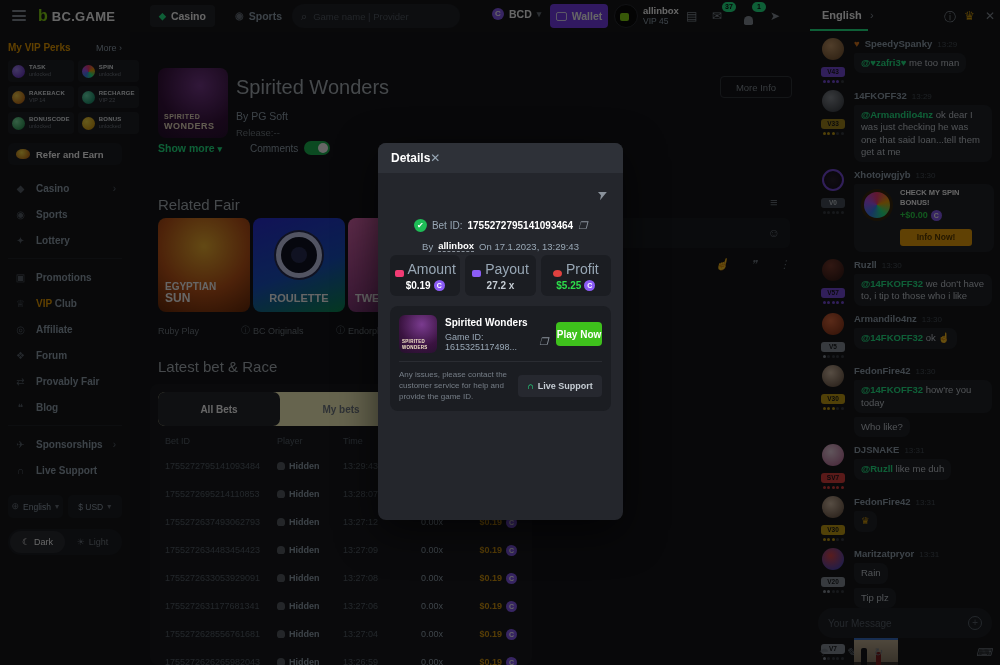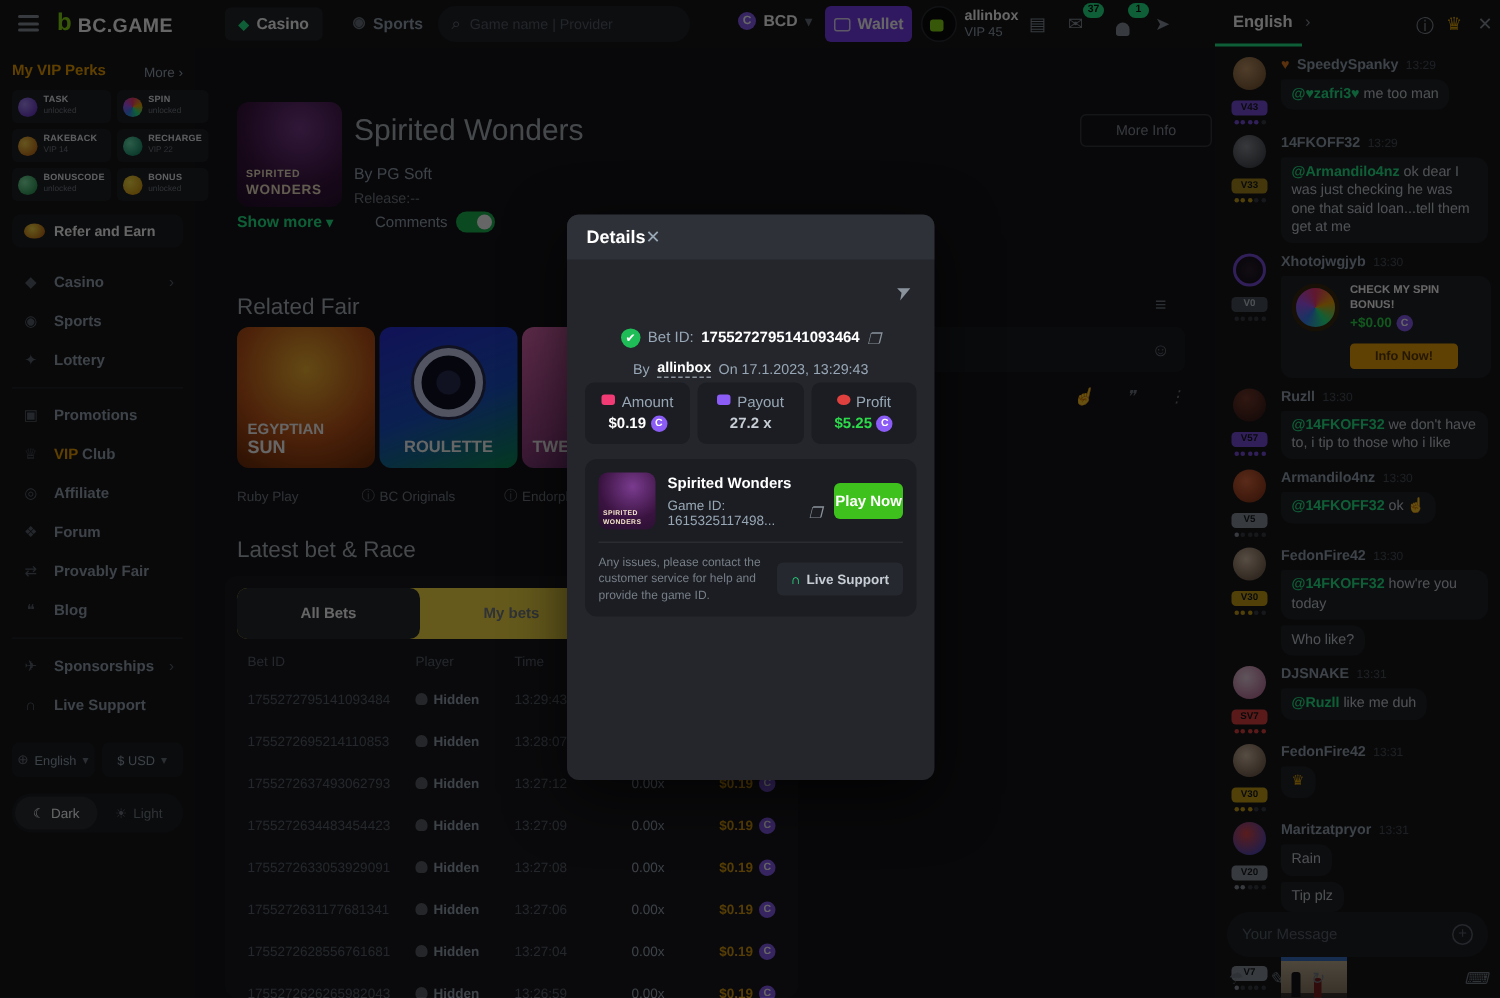--- a/index.html
+++ b/index.html
@@ -63,21 +63,21 @@
   .theme{margin-top:11px;height:26px;background:#1d1f24;border-radius:13px;display:flex;padding:2px}
   .theme .tb{flex:1;border-radius:11px;display:flex;align-items:center;justify-content:center;gap:4px;font-size:9px;color:#767e87;cursor:pointer}
   .theme .tb.on{background:#2b2d33;color:#fff}
   
   #main{position:absolute;left:130px;top:32px;width:680px;height:633px;background:#141519;z-index:1}
   .gthumb{left:28px;top:36px;width:70px;height:70px;border-radius:8px;background:radial-gradient(circle at 60% 25%,#7a3b8f,#3a1340 60%,#24102c);display:flex;flex-direction:column;justify-content:flex-end;padding:6px;overflow:hidden}
   .gthumb b{color:#f3e6c8;font-size:7px;letter-spacing:.5px;line-height:1.2}
   .gtitle{left:106px;top:44px;color:#aeb6bd;font-size:20px;font-weight:400}
   .gby{left:106px;top:78px;color:#98a7b5;font-size:10.5px}
   .grel{left:106px;top:95px;color:#767e87;font-size:9.5px}
-  .moreinfo{left:590px;top:44px;width:88px;height:22px;border:1px solid #34373e;border-radius:4px;color:#8a929b;font-size:9.5px;display:flex;align-items:center;justify-content:center;cursor:pointer}
+  .moreinfo{left:590px;top:44px;width:72px;height:22px;border:1px solid #34373e;border-radius:4px;color:#8a929b;font-size:9.5px;display:flex;align-items:center;justify-content:center;cursor:pointer}
   .showmore{left:28px;top:110px;color:#24ee89;font-size:10.5px;font-weight:700;cursor:pointer}
   .cmtrow{left:120px;top:109px;display:flex;align-items:center;gap:6px}
   .cmtrow .l{color:#98a7b5;font-size:10px}
   .tgl{width:26px;height:14px;border-radius:7px;background:#1db954;position:relative;cursor:pointer}
   .tgl i{position:absolute;right:2px;top:2px;width:10px;height:10px;border-radius:50%;background:#fff}
   .sect{color:#aeb6bd;font-size:15px;font-weight:400}
   .gcard{top:186px;width:92px;height:94px;border-radius:8px;overflow:hidden;cursor:pointer;display:flex;flex-direction:column;justify-content:flex-end;padding:7px}
   .gcard b{color:#fff;line-height:1.05}
   .provrow{top:292px;width:92px;display:flex;justify-content:space-between;align-items:center;color:#767e87;font-size:9px}
   .provrow .i{color:#5a636d;font-size:9px;cursor:pointer}
@@ -85,21 +85,21 @@
   .wheel:after{content:"";position:absolute;left:10px;top:10px;width:16px;height:16px;border-radius:50%;background:#2a2f55}
   .ycmt-input{left:415px;top:186px;width:245px;height:30px;background:#1b1d22;border-radius:6px;display:flex;align-items:center;padding:0 10px;gap:6px}
   .ycmt-input input{flex:1;background:transparent;border:0;outline:0;color:#c6cdd4;font-size:10px;font-family:inherit}
   .ycmt-input input::placeholder{color:#5a636d}
   .crow{left:415px;top:224px;width:245px;display:flex;align-items:center;gap:7px}
   .crow .av{width:16px;height:16px;border-radius:50%;background:#3a3e45}
   .crow .t{color:#5a636d;font-size:9px}
   .crow .acts{margin-left:auto;display:flex;gap:22px;color:#6b737d;font-size:11px}
   .cblock{left:415px;top:258px;width:14px;height:14px;border-radius:2px;background:#9aa2ab;opacity:.8}
   .betbox{left:20px;top:352px;width:382px;height:281px;background:#191b1f;border-radius:8px;padding:8px}
-  .bettabs{height:34px;background:#fde047;border-radius:7px;display:flex}
+  .bettabs{height:34px;background:#fef9c3;border-radius:7px;display:flex}
   .bettabs .tab{flex:1;display:flex;align-items:center;justify-content:center;font-size:10px;font-weight:700;color:#767e87;border-radius:7px;cursor:pointer}
   .bettabs .tab.on{background:#26282e;color:#fff}
   .bhead{display:grid;grid-template-columns:112px 66px 48px 52px 1fr;padding:10px 7px 6px 7px;color:#5a636d;font-size:9px}
   .brow{display:grid;grid-template-columns:112px 66px 48px 52px 1fr;align-items:center;height:28px;padding:0 7px;font-size:9px;cursor:pointer}
   .brow .id{color:#5a636d}
   .brow .pl{display:flex;align-items:center;gap:4px;color:#98a7b5;font-weight:700}
   .ghost{width:8px;height:8px;border-radius:50% 50% 35% 35%;background:#5a6067;display:inline-block}
   .brow .tm{color:#5a636d}
   .brow .mu{color:#98a7b5;text-align:right}
   .brow .pr{display:flex;justify-content:flex-end;align-items:center;gap:4px;color:#d7980f;font-weight:700}
@@ -140,21 +140,21 @@
   .share{position:absolute;right:16px;top:44px;color:#8a929b;font-size:13px;transform:rotate(-28deg);cursor:pointer}
   .bidrow{position:absolute;left:0;top:76px;width:100%;display:flex;align-items:center;justify-content:center;gap:5px;font-size:10px}
   .shield{width:13px;height:13px;border-radius:50% 50% 50% 50%/45% 45% 55% 55%;background:#1fbd57;color:#fff;font-size:8px;line-height:13px;text-align:center}
   .bidrow .lab{color:#98a7b5}
   .bidrow .val{color:#fff;font-weight:800}
   .cpy{color:#8a929b;font-size:10px;cursor:pointer}
   .byrow{position:absolute;left:0;top:97px;width:100%;display:flex;align-items:center;justify-content:center;gap:5px;font-size:9.5px;color:#98a7b5}
   .byrow .pl{color:#fff;font-weight:700;border-bottom:1px dashed #8a929b;cursor:pointer}
   .stats{position:absolute;left:12px;top:112px;width:221px;display:flex;gap:5px}
   .stat{flex:1;height:41px;background:#1b1d22;border-radius:6px;display:flex;flex-direction:column;align-items:center;justify-content:center;gap:3px}
-  .stat .lr{display:flex;align-items:flex-start;gap:4px;color:#98a7b5;font-size:10px}
+  .stat .lr{display:flex;align-items:flex-end;gap:4px;color:#98a7b5;font-size:14px}
   .sic{width:9px;height:7px;border-radius:2px;display:inline-block}
   .stat .vr{display:flex;align-items:center;gap:3px;color:#fff;font-weight:800;font-size:10px}
   .gamecard{position:absolute;left:12px;top:163px;width:221px;background:#1b1d22;border-radius:8px;padding:9px}
   .gc1{display:flex;align-items:center;gap:8px}
   .mthumb{width:38px;height:38px;border-radius:6px;background:radial-gradient(circle at 60% 25%,#7a3b8f,#3a1340 60%,#24102c);flex:none;display:flex;flex-direction:column;justify-content:flex-end;padding:3px;overflow:hidden}
   .mthumb b{color:#f3e6c8;font-size:4.5px;line-height:1.2;letter-spacing:.3px}
   .gc1 .nm{color:#fff;font-weight:700;font-size:10px}
   .gc1 .gid{color:#98a7b5;font-size:9px;margin-top:4px;display:flex;align-items:center;gap:4px}
   .playbtn{margin-left:auto;width:56px;height:24px;background:#3ec11c;border-radius:4px;color:#fff;font-weight:800;font-size:10px;display:flex;align-items:center;justify-content:center;cursor:pointer}
   .gdiv{height:1px;background:#2a2c32;margin:8px 0}

